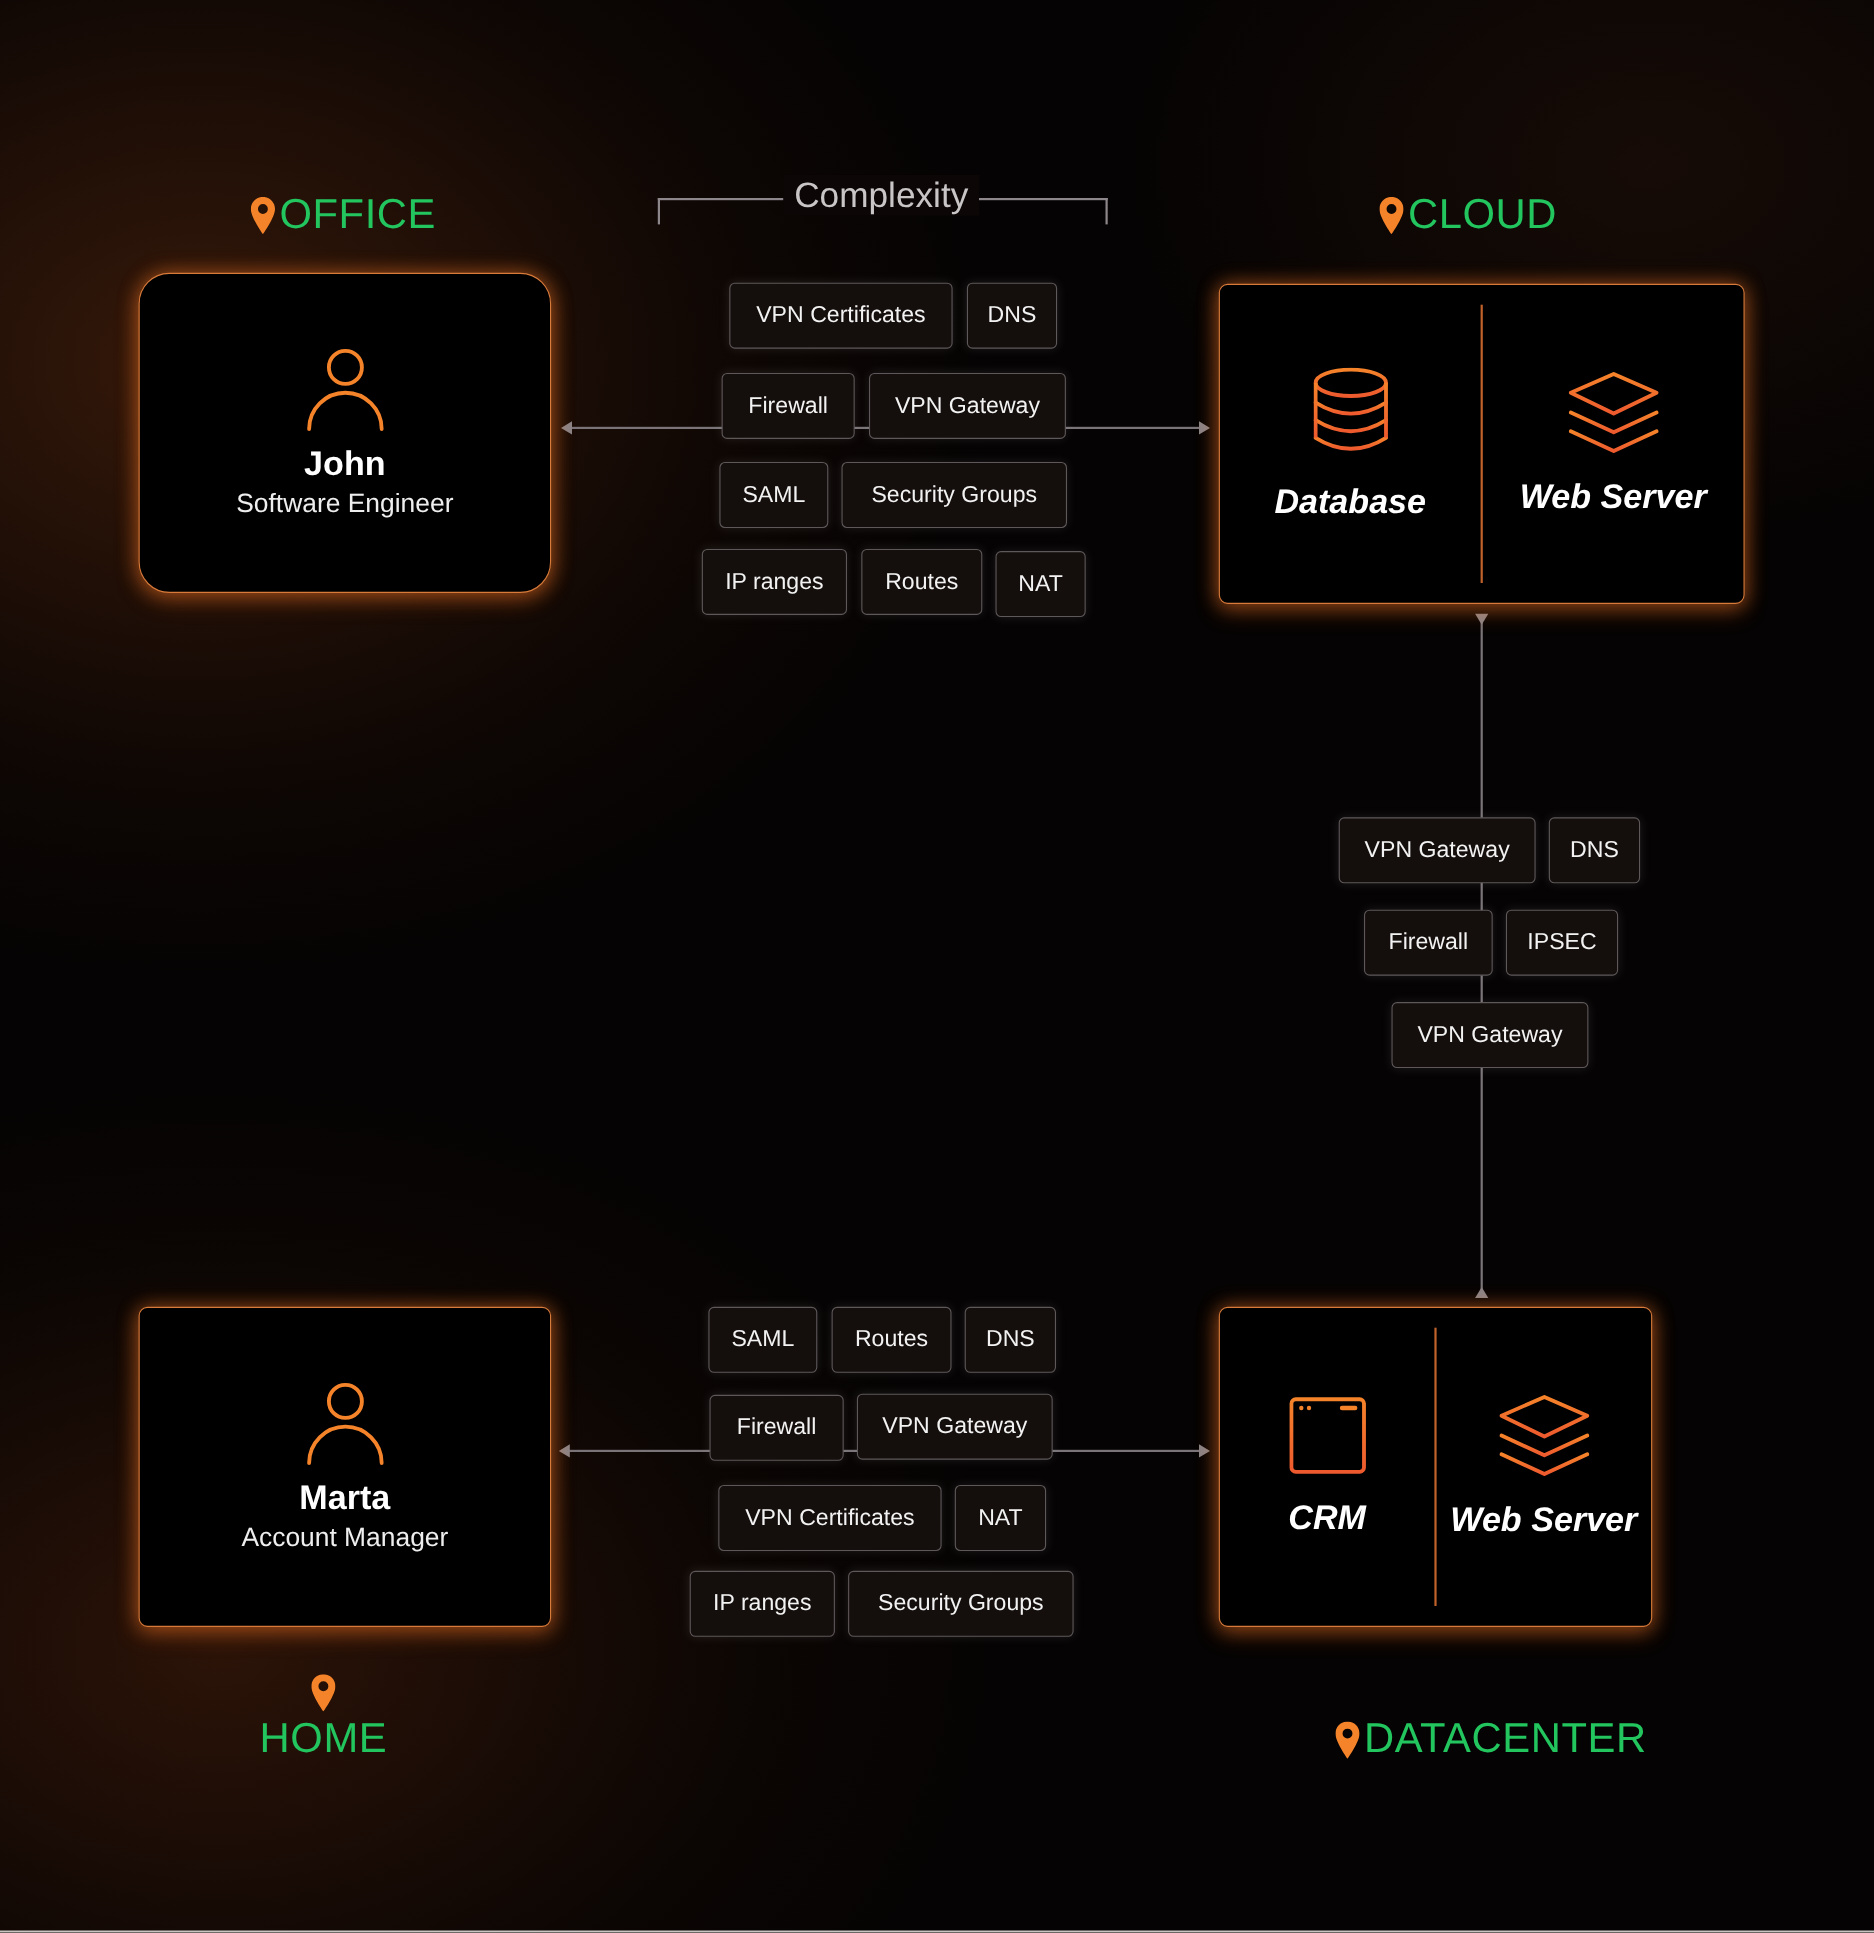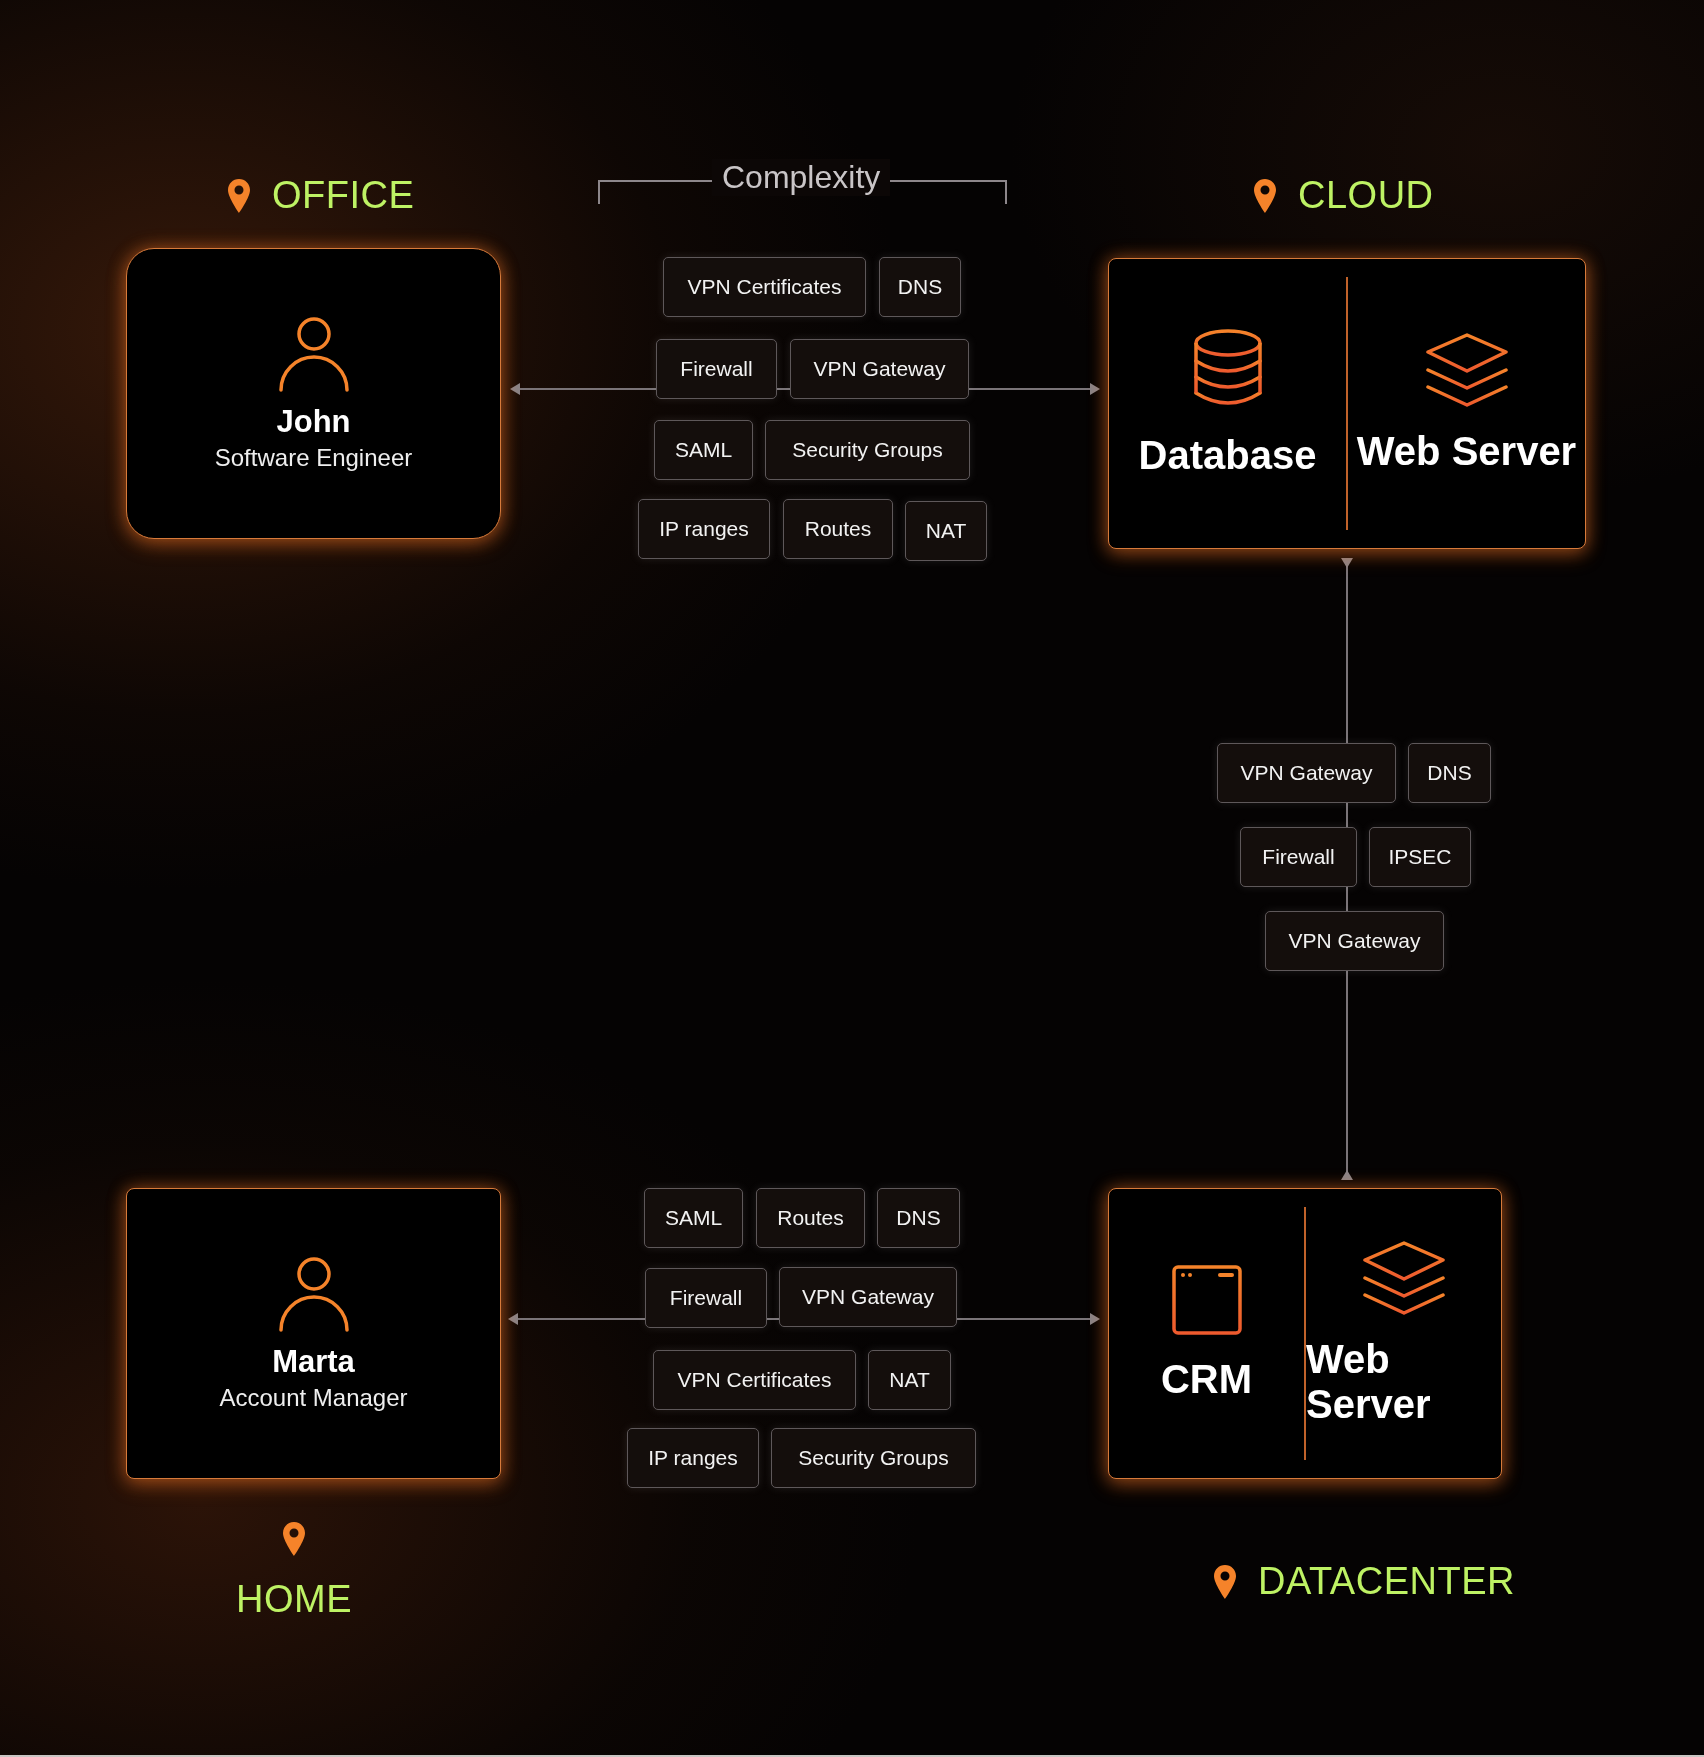--- a/index.html
+++ b/index.html
@@ -9,34 +9,34 @@
     font-family: "Liberation Sans", "DejaVu Sans", sans-serif;
     color: #fff;
     background:
       radial-gradient(ellipse 900px 700px at 180px 330px, rgba(70,32,12,0.75), rgba(30,14,6,0.35) 55%, rgba(0,0,0,0) 80%),
       radial-gradient(ellipse 900px 650px at 200px 1500px, rgba(60,26,10,0.7), rgba(25,12,5,0.3) 55%, rgba(0,0,0,0) 80%),
       radial-gradient(ellipse 700px 500px at 1500px 150px, rgba(40,20,10,0.5), rgba(0,0,0,0) 70%),
       #050303;
   }
   .bottom-line { position: absolute; left: 0; right: 0; bottom: 0; height: 2px; background: #c9c5c3; }
 
-  .loc-label { position: absolute; display: flex; align-items: center; gap: 22px; font-size: 38px; color: #bef264; letter-spacing: 0.5px; }
+  .loc-label { position: absolute; display: flex; align-items: center; gap: 4px; font-size: 38px; color: #22c55e; letter-spacing: 0.5px; }
   .pin { width: 22px; height: 34px; display: inline-block; }
 
   .node {
     position: absolute; background: #000; border: 1.5px solid #d77a3a; border-radius: 8px;
     box-shadow: 0 0 18px rgba(240,120,40,0.45), 0 6px 20px rgba(240,110,30,0.35);
   }
   .person { display: flex; flex-direction: column; align-items: center; justify-content: center; }
   .person .name { font-size: 31px; font-weight: bold; margin-top: 12px; }
   .person .role { font-size: 24px; color: #eee; margin-top: 4px; }
   .split { display: flex; }
   .split .half { flex: 1; display: flex; flex-direction: column; align-items: center; justify-content: center; }
   .split .divider { width: 2px; background: #c0622a; margin: 18px 0; }
-  .split .svc-label { font-size: 40px; font-weight: bold; margin-top: 22px; }
+  .split .svc-label { font-size: 31px; font-weight: bold; margin-top: 22px; font-style: italic; }
 
   .tag {
     position: absolute; height: 60px; display: flex; align-items: center; justify-content: center;
     background: #140e0c; border: 1.5px solid #5e585a; border-radius: 5px;
     font-size: 21px; color: #f2f2f2;
     box-shadow: 0 0 10px rgba(200,200,200,0.12);
   }
   .hline { position: absolute; height: 2px; background: #7a7478; }
   .vline { position: absolute; width: 2px; background: #7a7478; }
   .arrow-l { position: absolute; width: 0; height: 0; border-top: 6px solid transparent; border-bottom: 6px solid transparent; border-right: 10px solid #8a8488; }

